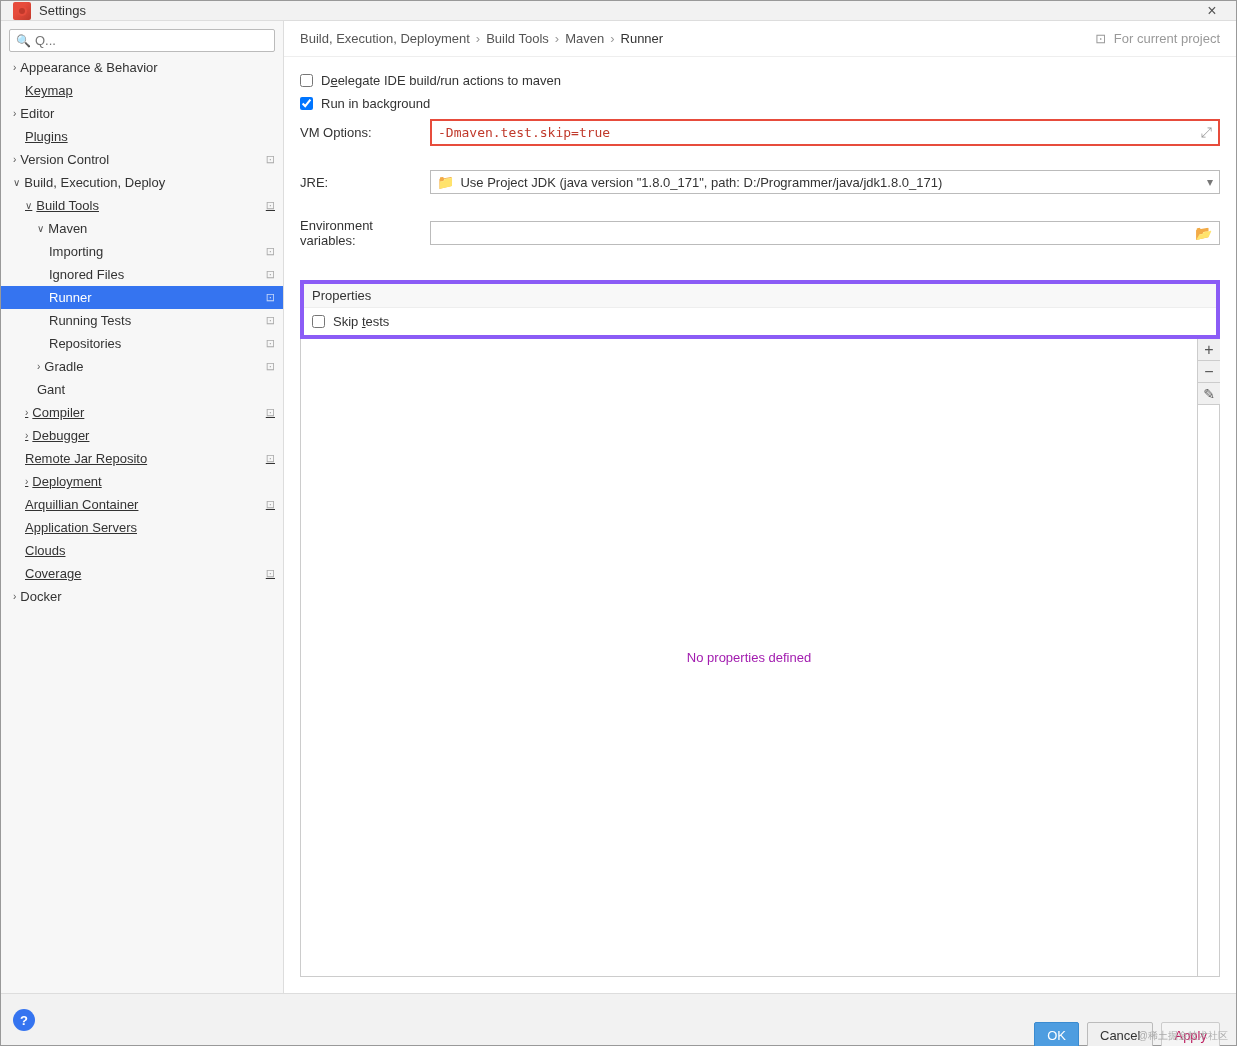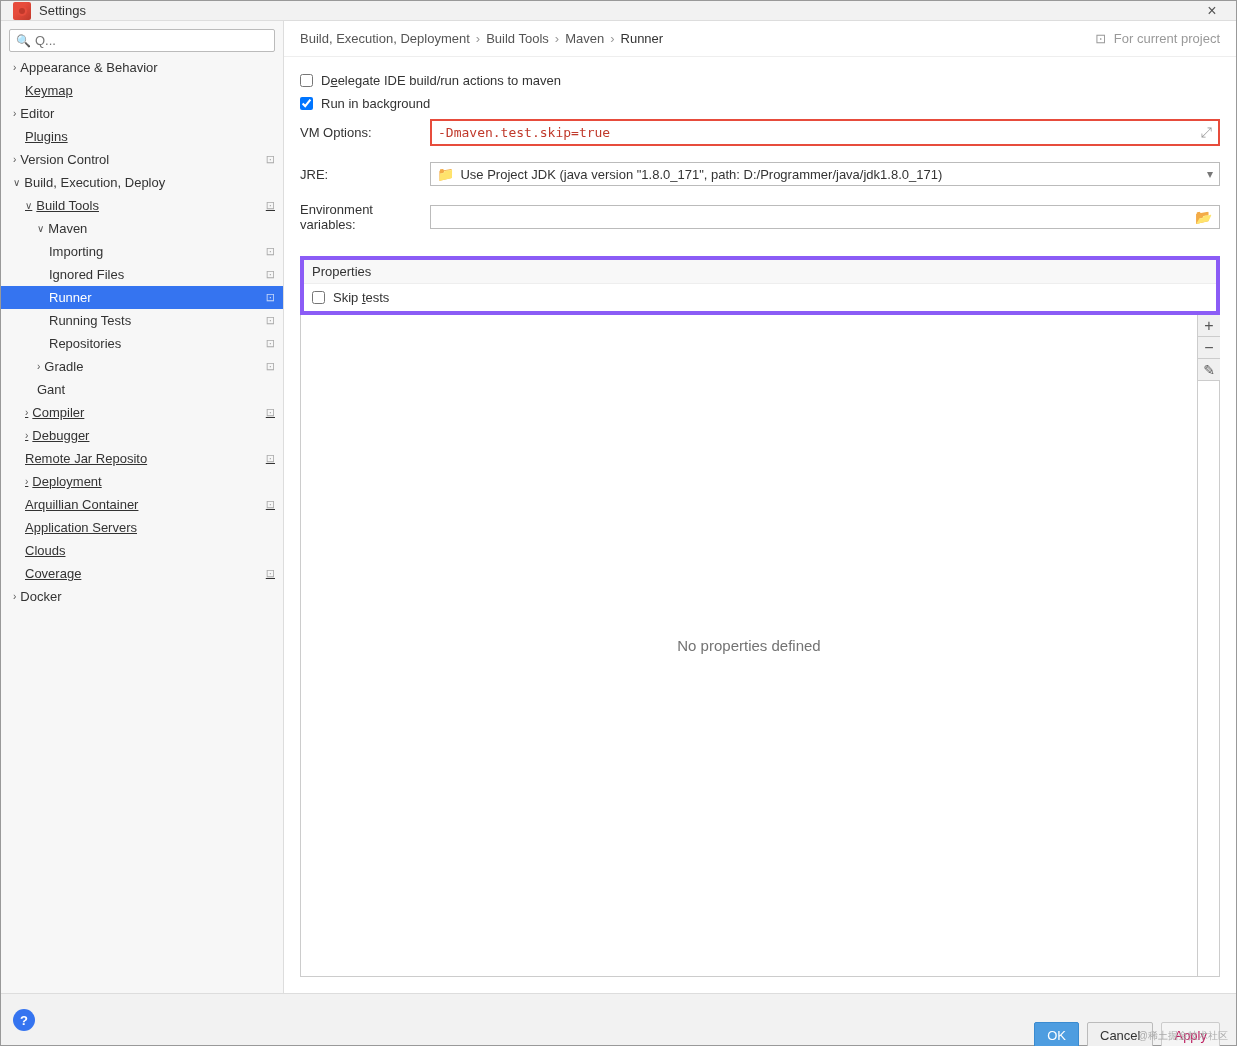--- a/index.html
+++ b/index.html
@@ -116,21 +116,21 @@
     .breadcrumb-right-icon { margin-right: 4px; }
 
     .form-area {
       padding: 16px 16px 0 16px;
       flex-shrink: 0;
     }
 
     .form-row {
       display: flex;
       align-items: center;
-      margin-bottom: 16px;
+      margin-bottom: 24px;
       justify-content: flex-end;
     }
 
     .checkbox-row {
       display: flex;
       align-items: center;
       margin-bottom: 8px;
     }
     .checkbox-row input[type=checkbox] { margin-right: 8px; }
     .checkbox-label { font-size: 13px; color: #333; }
@@ -446,21 +446,21 @@
         <div style="display:flex;align-items:center;padding:6px 8px;">
           <input type="checkbox" id="skip-cb" style="margin-right: 8px;">
           <label for="skip-cb" style="font-size:13px;color:#333;">
             Skip <span style="text-decoration:underline">t</span>ests
           </label>
         </div>
       </div>
 
       <div style="margin: 0 16px 16px 16px; display:flex; flex:1;">
         <div style="border:1px solid #ccc;border-top:none;flex:1;display:flex;flex-direction:column;min-height:320px;">
-          <div style="flex:1;display:flex;align-items:center;justify-content:center;color:#737373;font-size:15px;">No properties defined</div>
+          <div style="flex:1;display:flex;align-items:center;justify-content:center;color:#a21caf;font-size:13px;">No properties defined</div>
         </div>
         <div style="display:flex;flex-direction:column;border:1px solid #ccc;border-left:none;border-top:none;width:22px;flex-shrink:0;">
           <div style="width:22px;height:22px;background:#f0f0f0;border-bottom:1px solid #ccc;display:flex;align-items:center;justify-content:center;cursor:pointer;font-size:16px;color:#555;">+</div>
           <div style="width:22px;height:22px;background:#f0f0f0;border-bottom:1px solid #ccc;display:flex;align-items:center;justify-content:center;cursor:pointer;font-size:16px;color:#555;">−</div>
           <div style="width:22px;height:22px;background:#f0f0f0;border-bottom:1px solid #ccc;display:flex;align-items:center;justify-content:center;cursor:pointer;font-size:14px;color:#555;">✎</div>
         </div>
       </div>
     </div>
   </div>
 

